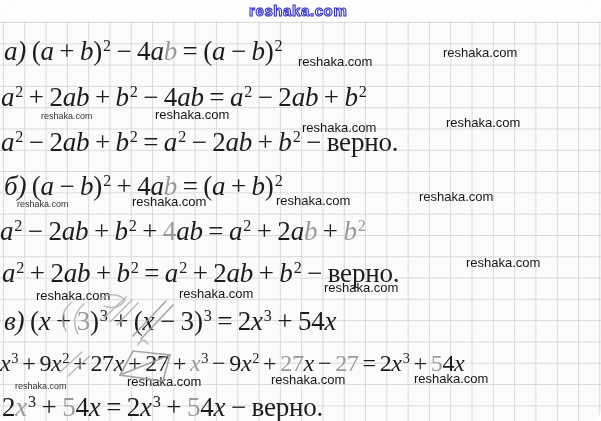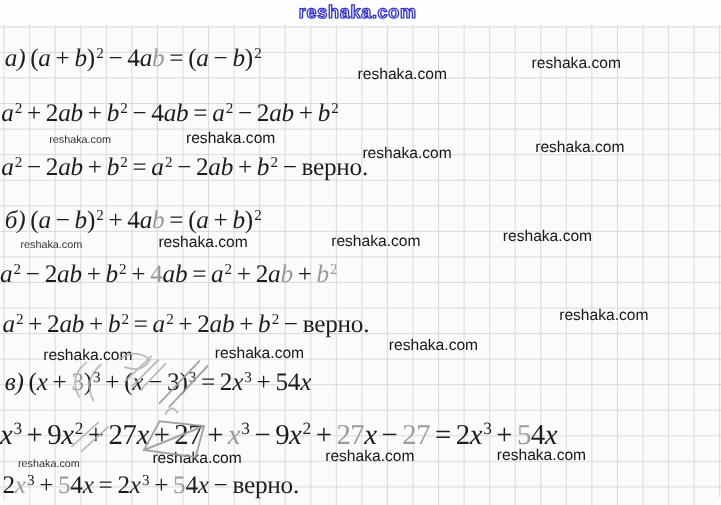--- a/index.html
+++ b/index.html
@@ -31,21 +31,21 @@
     white-space:pre;
   }
   .wm{
     position:absolute;
     font-family:"Liberation Sans","DejaVu Sans",sans-serif;
     font-size:13px;color:#161616;white-space:pre;
   }
   .wm.sm{font-size:9px;color:#333;}
   .eq{
     position:absolute;
-    font-size:21px;color:#1c1c1c;
+    font-size:27px;color:#1c1c1c;
     white-space:pre;letter-spacing:-0.2px;word-spacing:-1px;
   }
   .eq.tight{font-size:24px;letter-spacing:-0.4px;word-spacing:-1.5px;}
   .eq .it{font-style:italic;}
   .eq .sup{font-size:60%;position:relative;top:-0.55em;margin-left:1px;}
   .eq .faded{color:#9a9a9a;}
   svg.scribbles{position:absolute;left:0;top:0;pointer-events:none;}
 </style>
 </head>
 <body>

